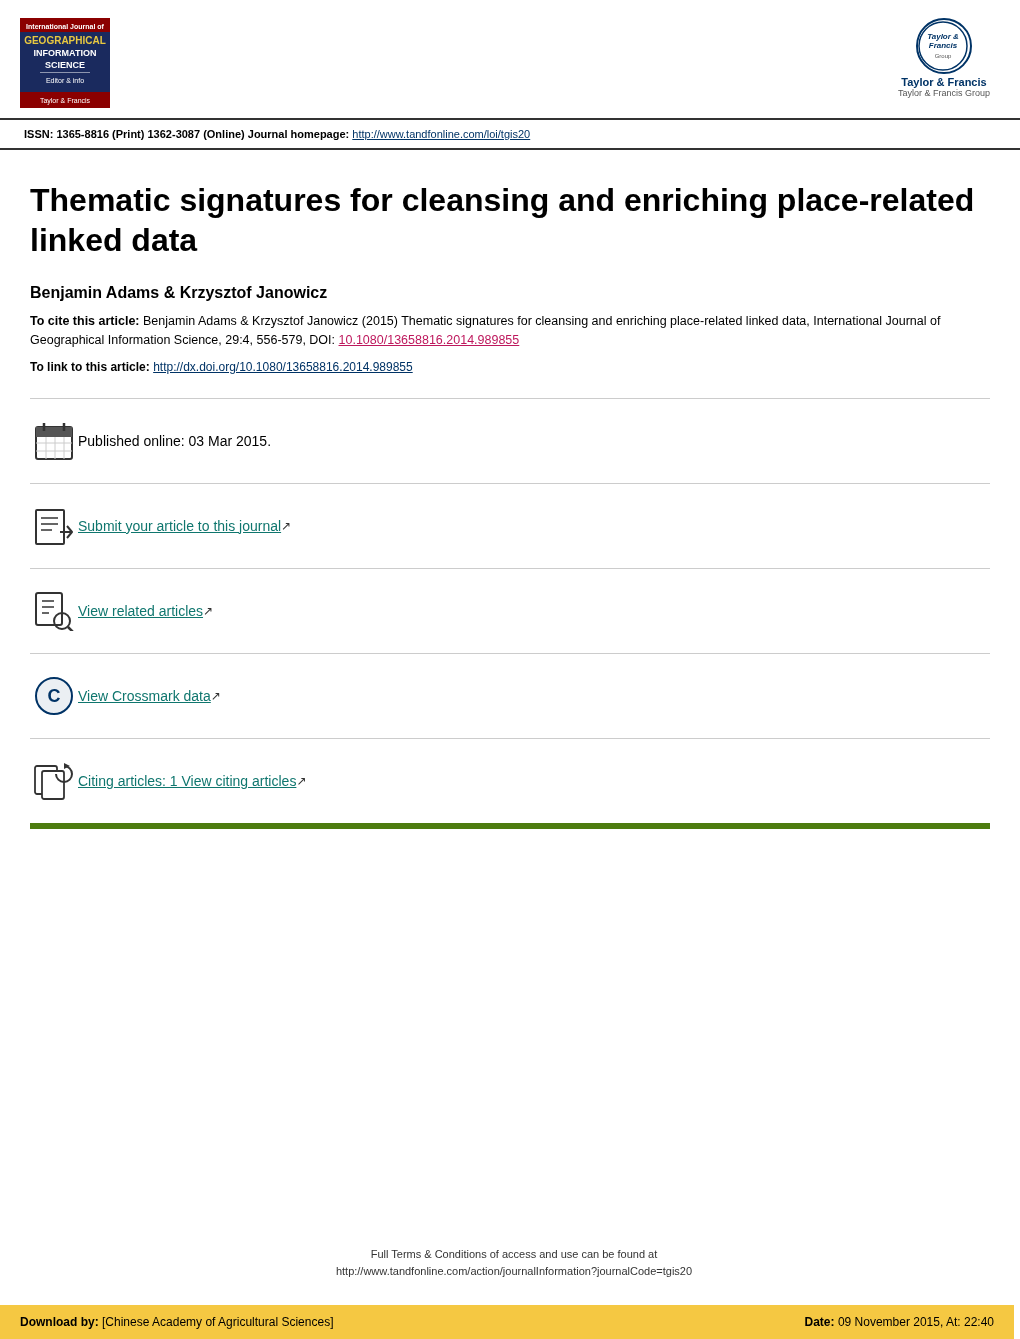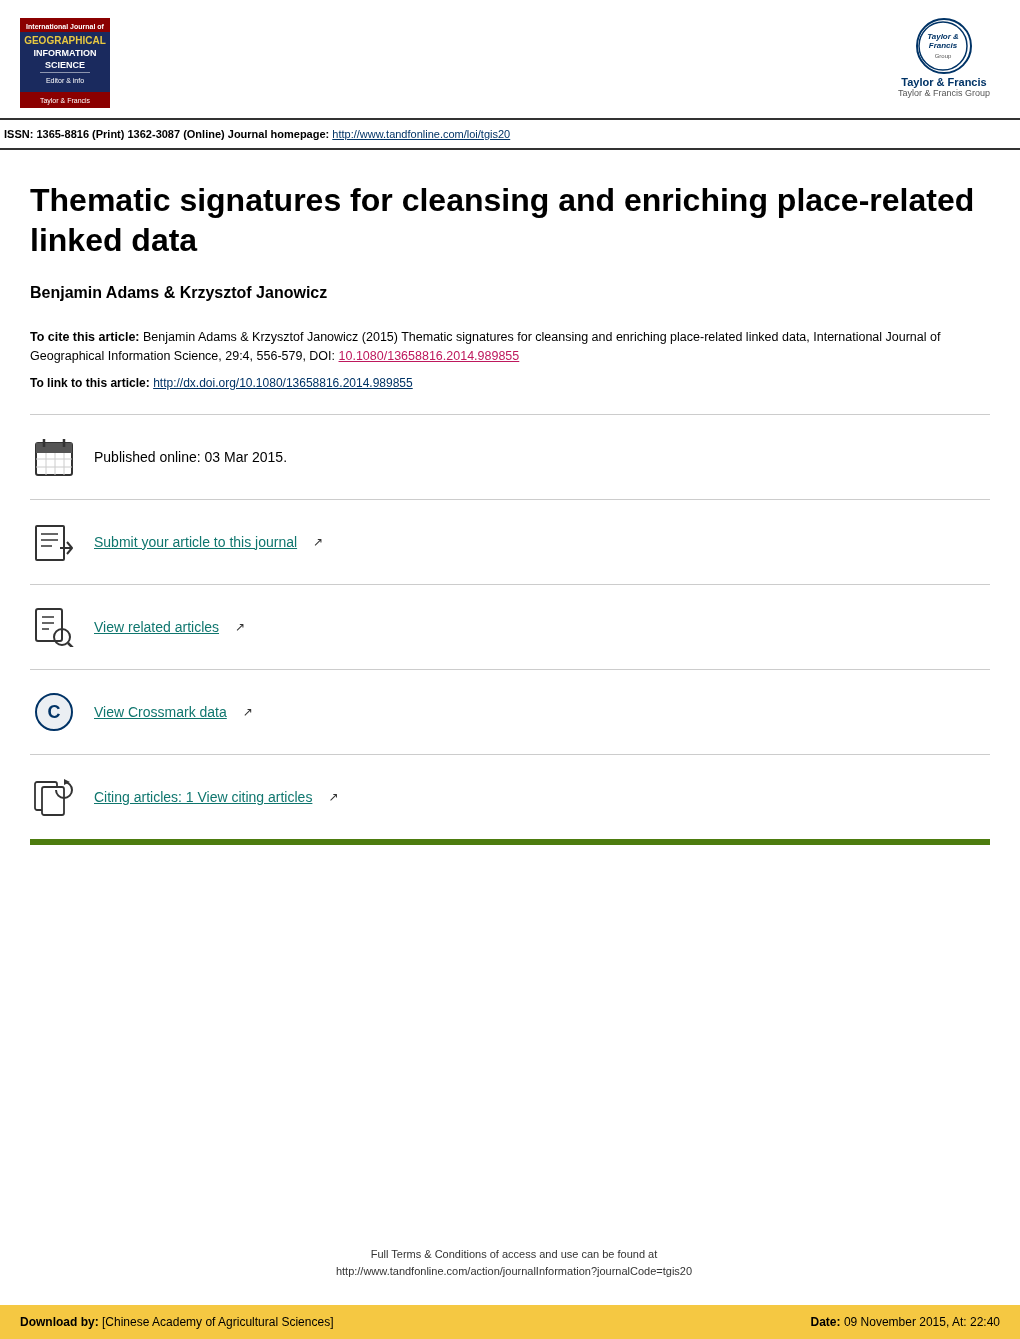--- a/index.html
+++ b/index.html
@@ -64,21 +64,21 @@
       margin-top: 2px;
     }
     .tf-sub-name {
       font-size: 9px;
       color: #555;
       text-align: center;
     }
 
     
     .issn-bar {
-      padding: 8px 30px 8px 4px;
+      padding: 8px 30px 8px 24px;
       font-size: 11px;
       border-bottom: 2px solid #333;
     }
     .issn-bar a {
       color: #003366;
       text-decoration: underline;
     }
 
     
     .main-content {
@@ -88,21 +88,21 @@
     .article-title {
       font-size: 32px;
       font-weight: bold;
       line-height: 1.25;
       margin-bottom: 24px;
     }
 
     .article-authors {
       font-size: 16px;
       font-weight: bold;
-      margin-bottom: 26px;
+      margin-bottom: 10px;
     }
 
     .cite-block {
       font-size: 12.5px;
       line-height: 1.5;
       margin-bottom: 10px;
     }
     .cite-block strong {
       font-weight: bold;
     }
@@ -123,21 +123,20 @@
       text-decoration: underline;
     }
 
     
     .action-section {
       margin-top: 10px;
     }
     .action-row {
       display: flex;
       align-items: center;
-      gap: 16px;
       padding: 18px 0;
       border-top: 1px solid #ccc;
     }
     .action-row:last-child {
       border-bottom: 6px solid #4d7c0f;
     }
     .action-icon {
       width: 48px;
       height: 48px;
       flex-shrink: 0;
@@ -170,21 +169,21 @@
     .footer-terms a {
       color: #333;
       text-decoration: none;
     }
 
     
     .download-bar {
       position: absolute;
       bottom: 0;
       left: 0;
-      right: 0;
+      right: 6px;
       background: #f5c842;
       padding: 10px 20px;
       display: flex;
       justify-content: space-between;
       align-items: center;
       font-size: 12px;
     }
     .download-bar-left {
       font-size: 12px;
     }

